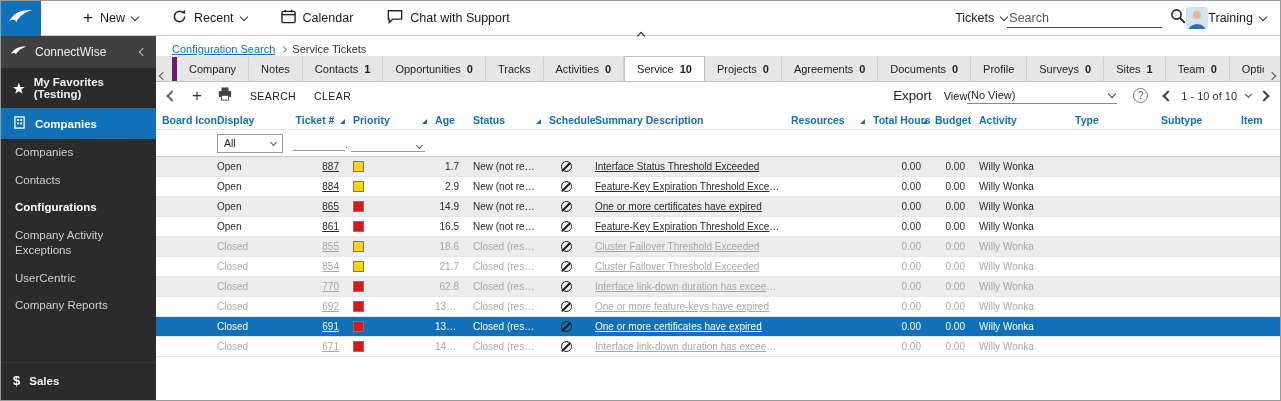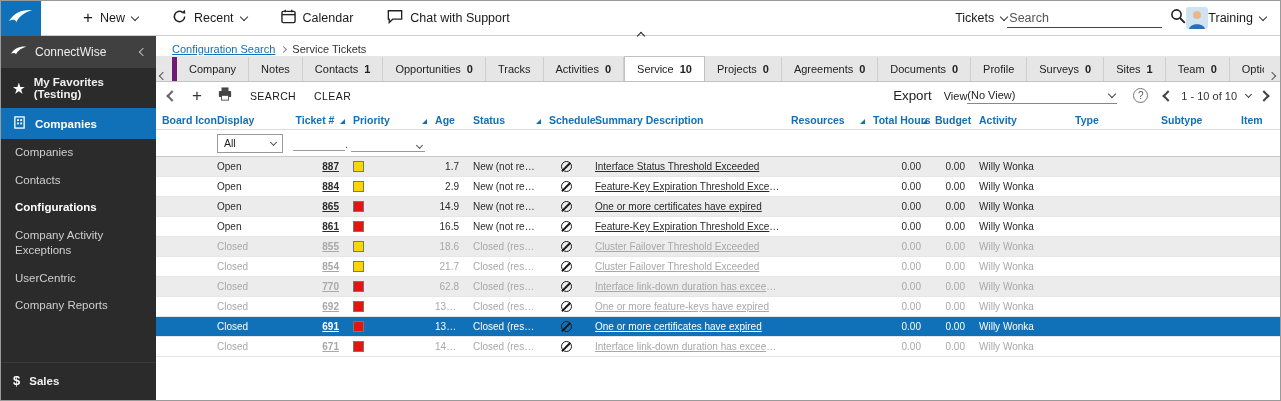--- a/index.html
+++ b/index.html
@@ -90,21 +90,21 @@
   input.flt{border:none;border-bottom:1px solid #999;width:52px;height:16px;font-size:10.5px;outline:none;background:transparent;font-family:inherit;}
   .uline{border-bottom:1px solid #999;width:74px;height:17px;display:flex;align-items:flex-end;justify-content:flex-end;cursor:pointer;color:#555;padding:0 3px 3px 0;}
 
   td{font-size:10px;height:20px;padding:0 4px 0 6px;white-space:nowrap;overflow:hidden;text-overflow:ellipsis;color:#2b2b2b;}
   td.right{text-align:right;padding-right:8px;}
   #rows tr{border-bottom:1px solid #e6e6e6;cursor:pointer;}
   #rows tr:nth-child(odd) td{background:#ececec;}
   #rows tr.state-closed td{color:#a8a8a8;}
   #rows tr.selected td{background:var(--accent);color:#fff;}
   .lnk{text-decoration:underline;color:inherit;cursor:pointer;}
-  .lnk.tk{font-weight:bold;margin-top:36px;}
+  .lnk.tk{font-weight:normal;margin-top:36px;}
   .pri{display:inline-block;width:11px;height:11px;border:1px solid #777;vertical-align:middle;}
   td.col-schedule{text-align:center;padding:0;}
   .sched{display:inline-block;width:11px;height:11px;border:1.5px solid #1a1a1a;border-radius:50%;position:relative;vertical-align:middle;}
   .sched::before{content:'';position:absolute;left:-1.5px;top:4px;width:12px;height:1.5px;background:#1a1a1a;transform:rotate(-45deg);}
 
   
   .col-board_icon{width:55px}.col-display{width:78px}.col-ticket{width:58px}.col-priority{width:82px}
   .col-age{width:38px}.col-status{width:76px}.col-schedule{width:46px}.col-summary{width:196px}
   .col-resources{width:82px}.col-total_hours{width:62px}.col-budget{width:44px}.col-contact{width:96px}
   .col-type{width:86px}.col-subtype{width:80px}.col-item{width:45px}

